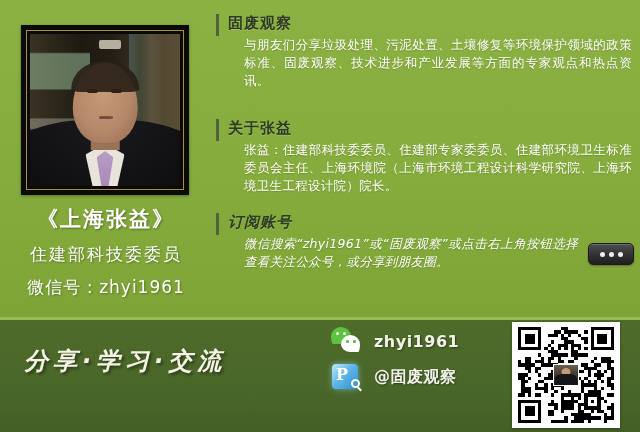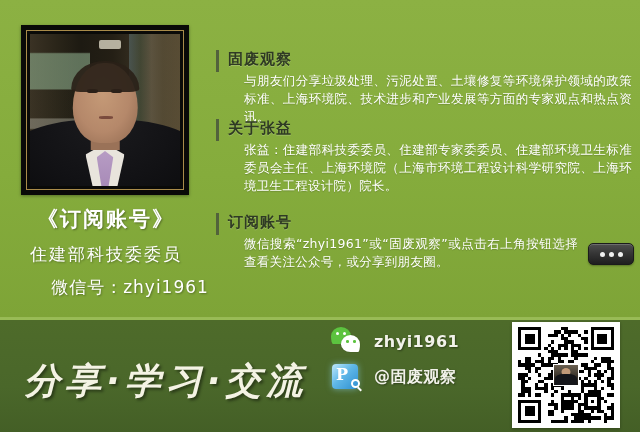--- a/index.html
+++ b/index.html
@@ -178,21 +178,20 @@
     text-shadow: 1px 1px 2px rgba(0,0,0,.3);
   }
   .brand-id {
     position: absolute;
     left: 0; top: 276px; width: 212px;
     text-align: center;
     color: #ffffff;
     font-size: 17px;
     letter-spacing: 1px;
     text-shadow: 1px 1px 2px rgba(0,0,0,.3);
-    margin-left: 24px;
   }
 
   
   .right-col {
     position: absolute;
     left: 212px; top: 0;
     width: 428px; height: 318px;
   }
   .section { position: absolute; left: 0; width: 428px; }
   .sec-head {
@@ -216,23 +215,23 @@
   .sec-body {
     color: #ffffff;
     font-size: 12.5px;
     line-height: 18px;
     letter-spacing: .3px;
     padding-left: 32px;
     padding-right: 8px;
     text-shadow: 0 1px 1px rgba(0,0,0,.18);
     text-align: justify;
   }
-  .sec1 { top: 14px; margin-top: 36px; }
+  .sec1 { top: 14px; }
   .sec2 { top: 119px; }
-  .sec3 { top: 213px; }
+  .sec3 { top: 213px; font-style: italic; }
   .sec3 .sec-body { padding-right: 62px; }
 
   .more-button {
     position: absolute;
     right: 6px; top: 30px;
     width: 46px; height: 22px;
     border-radius: 5px;
     background: linear-gradient(180deg, #4e4e4e 0%, #343434 50%, #1f1f1f 100%);
     border: 1px solid #1b1b1b;
     box-shadow: inset 0 1px 0 rgba(255,255,255,.18), 0 1px 2px rgba(0,0,0,.3);
@@ -245,27 +244,26 @@
     border-radius: 50%;
     background: #f0f0f0;
   }
 
   
   .slogan {
     position: absolute;
     left: 24px; top: 345px;
     width: 300px;
     color: #f4f3e4;
-    font-size: 36px;
+    font-size: 24px;
     font-weight: bold;
     letter-spacing: 5px;
     font-style: italic;
     text-shadow: 2px 2px 3px rgba(0,0,0,.45);
     white-space: nowrap;
-    margin-top: 12px;
   }
 
   .social-list {
     position: absolute;
     left: 330px; top: 323px;
     width: 175px;
   }
   .social-row {
     display: flex;
     align-items: center;
@@ -432,33 +430,33 @@
           <div class="ph-neck"></div>
           <div class="ph-head"></div>
           <div class="ph-hair"></div>
           <div class="ph-eye l"></div>
           <div class="ph-eye r"></div>
           <div class="ph-mouth"></div>
         </div>
       </div>
     </div>
 
-    <div class="brand-title">《订阅账号》</div>
+    <div class="brand-title">《上海张益》</div>
     <div class="brand-sub">住建部科技委委员</div>
     <div class="brand-id">微信号：zhyi1961</div>
   </div>
 
   <div class="right-col">
 
     <div class="section sec1">
       <div class="sec-head">
         <span class="bar"></span>
         <span>固废观察</span>
       </div>
-      <div class="sec-body">与朋友们分享垃圾处理、污泥处置、土壤修复等环境保护领域的政策标准、上海环境院、技术进步和产业发展等方面的专家观点和热点资讯。</div>
+      <div class="sec-body">与朋友们分享垃圾处理、污泥处置、土壤修复等环境保护领域的政策标准、固废观察、技术进步和产业发展等方面的专家观点和热点资讯。</div>
     </div>
 
     <div class="section sec2">
       <div class="sec-head">
         <span class="bar"></span>
         <span>关于张益</span>
       </div>
       <div class="sec-body">张益：住建部科技委委员、住建部专家委委员、住建部环境卫生标准委员会主任、上海环境院（上海市环境工程设计科学研究院、上海环境卫生工程设计院）院长。</div>
     </div>
 

